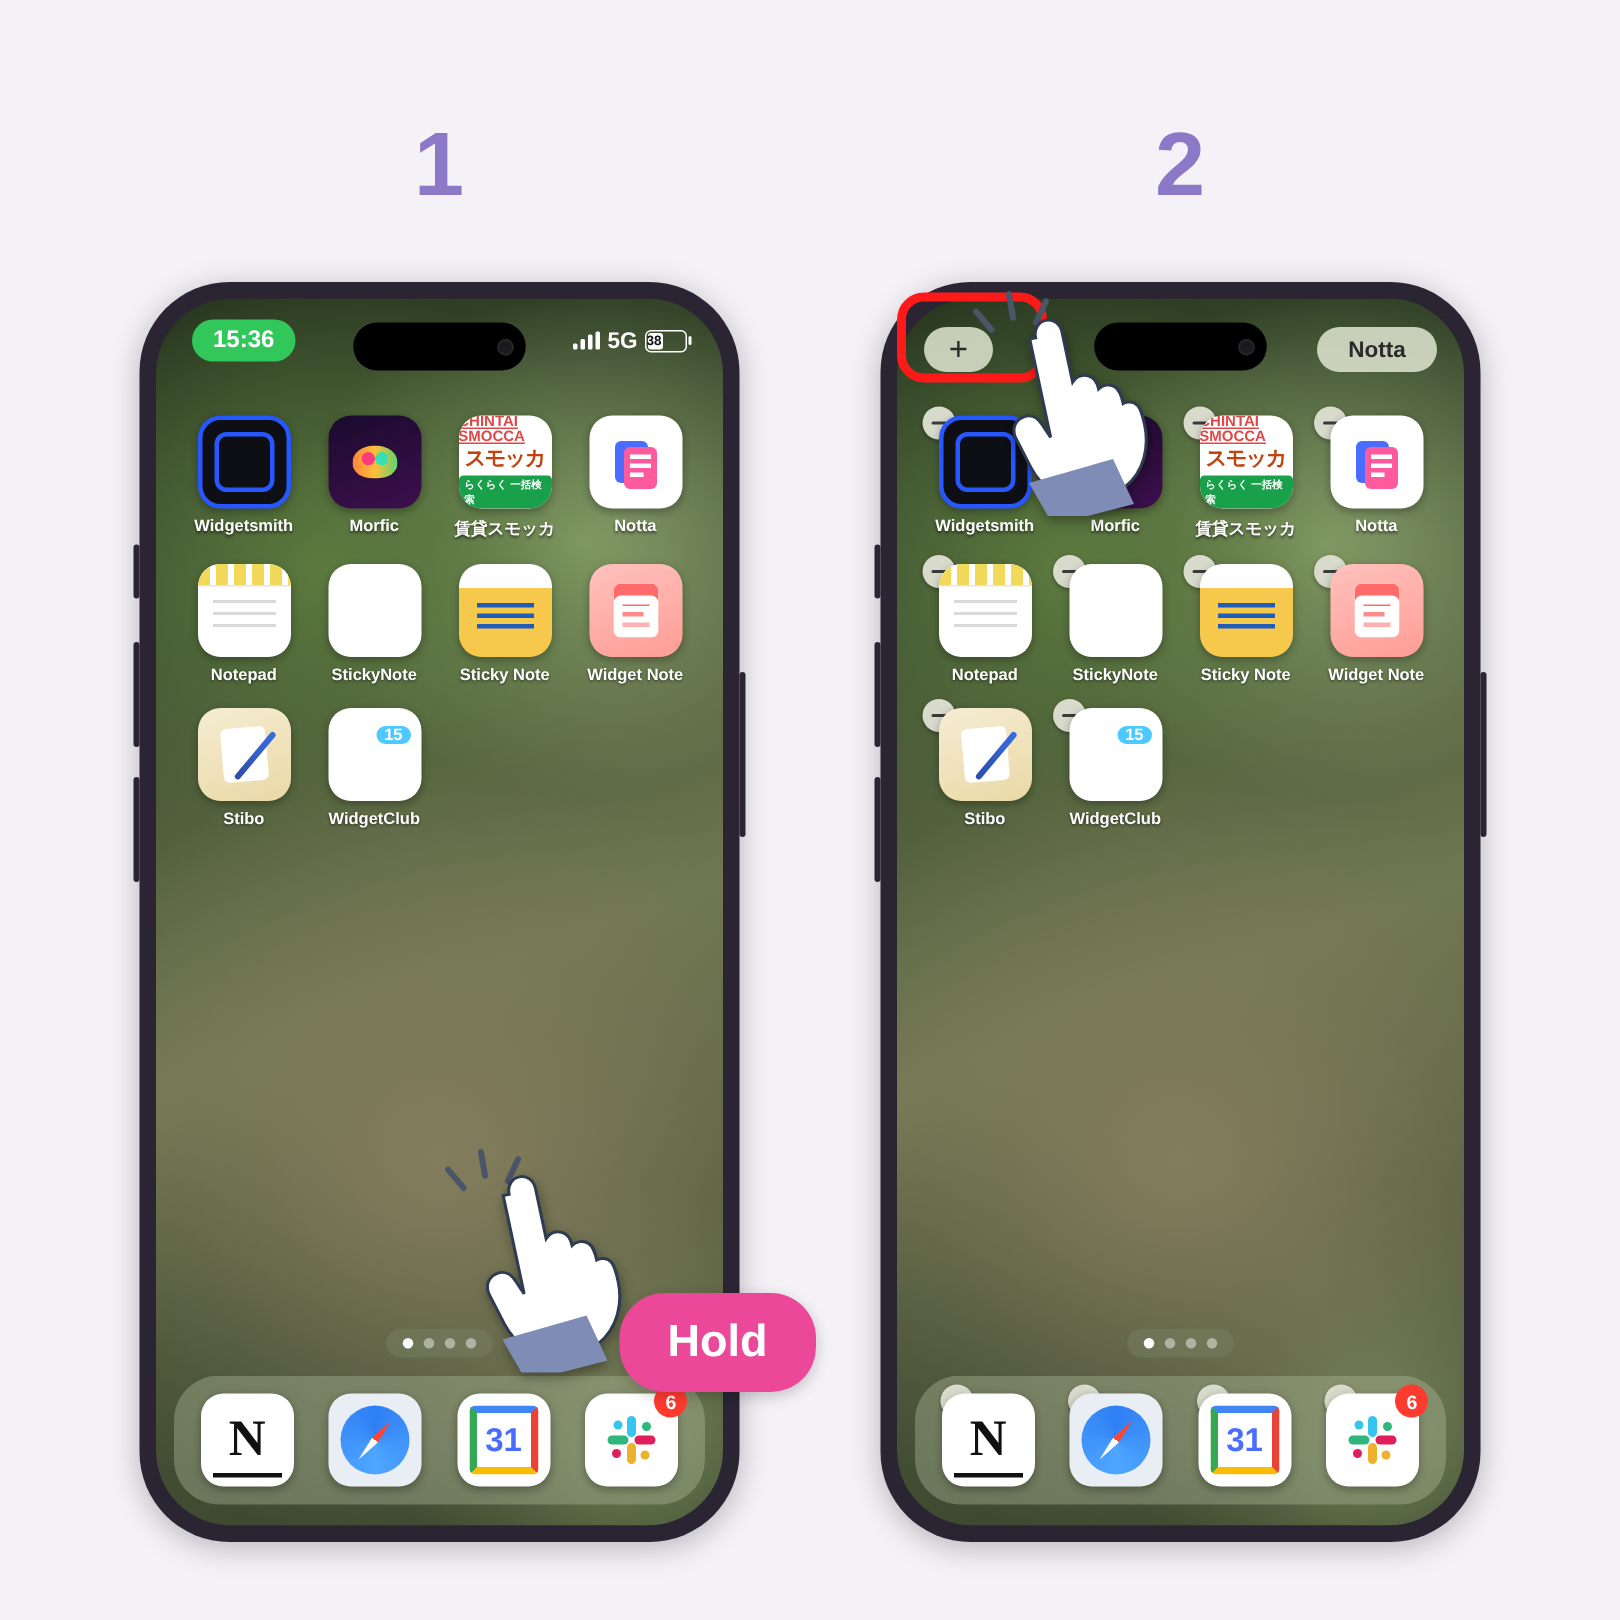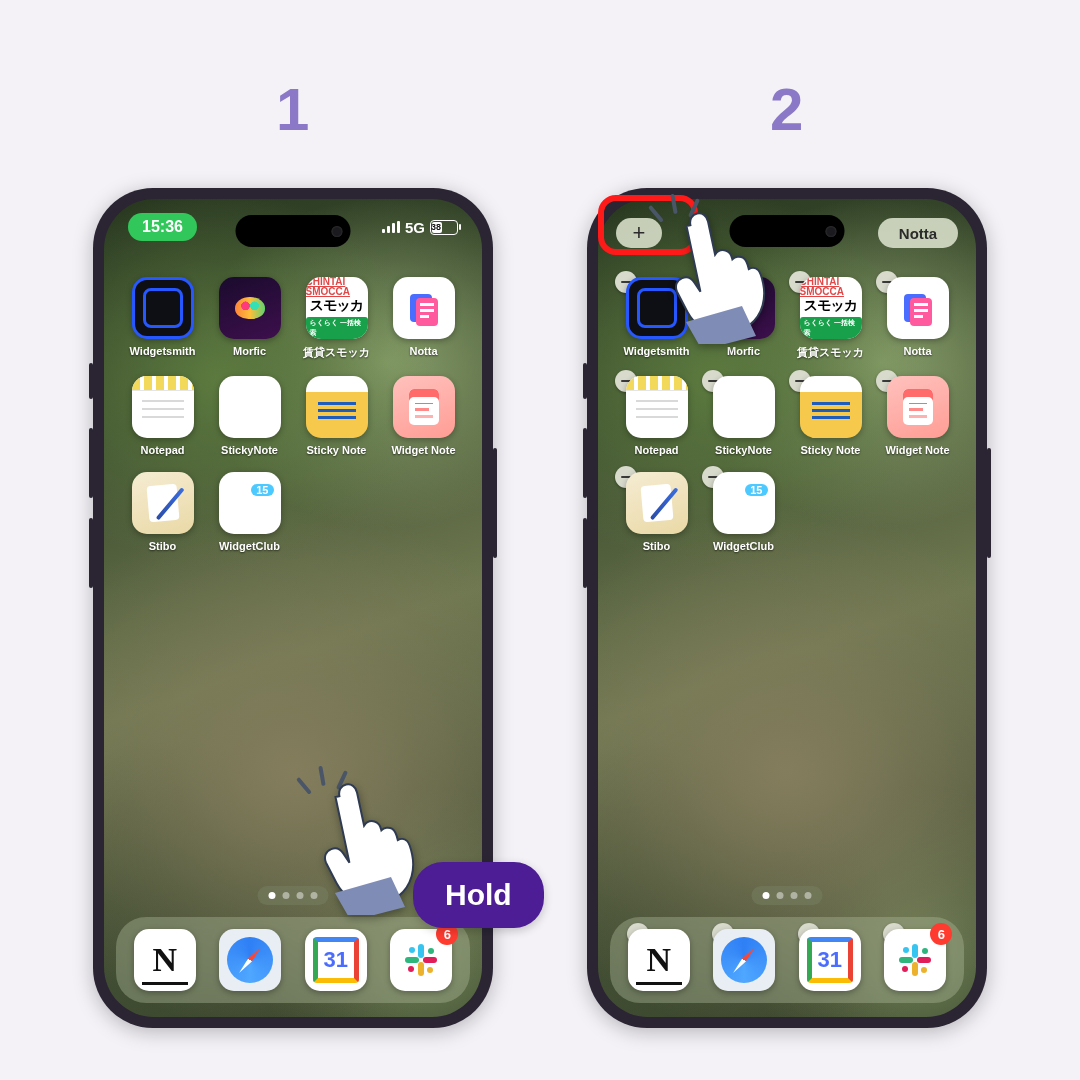--- a/index.html
+++ b/index.html
@@ -155,21 +155,21 @@
   
   .ic-widgetsmith{background:#0e0f14;border:3px solid #2657ff;box-sizing:border-box;}
   .ic-widgetsmith::after{content:"";width:34px;height:34px;border:3px solid #2657ff;border-radius:8px;}
   .ic-morfic{background:linear-gradient(160deg,#1a0b2d,#3d0f4d);}
   .ic-morfic::after{content:"";width:30px;height:22px;border-radius:50% 50% 45% 45%;
     background:radial-gradient(circle at 35% 40%,#ff3b7b 18%,transparent 19%),
                radial-gradient(circle at 65% 40%,#36e0b3 18%,transparent 19%),
                linear-gradient(90deg,#ff843b,#ffbe3b,#5ed36f);}
   .ic-smocca{background:#fff;flex-direction:column;}
   .ic-smocca .toptxt{font-size:10px;font-weight:700;color:#e04848;line-height:1;text-decoration:underline;}
-  .ic-smocca .kata{font-size:14px;font-weight:900;color:#000000;letter-spacing:-1px;}
+  .ic-smocca .kata{font-size:14px;font-weight:900;color:#c2410c;letter-spacing:-1px;}
   .ic-smocca .band{margin-top:2px;background:#19a04a;color:#fff;font-size:7px;font-weight:700;padding:1px 4px;border-radius:3px;}
   .ic-notta{background:#fff;}
   .ic-notta svg{width:40px;height:40px;}
   .ic-notepad{background:#fff;}
   .ic-notepad::before{content:"";position:absolute;top:0;left:0;right:0;height:14px;
     background:repeating-linear-gradient(90deg,#f2d95a 0 8px,#fff 8px 12px);
     border-bottom:1px solid #e5e5e5;}
   .ic-notepad::after{content:"";position:absolute;top:24px;left:10px;right:10px;height:22px;
     background:repeating-linear-gradient(#d9d9d9 0 2px,transparent 2px 8px);}
   .ic-stickynote{background:#fff;display:grid;grid-template-columns:1fr 1fr;grid-template-rows:1fr 1fr;gap:4px;padding:8px;box-sizing:border-box;}
@@ -233,21 +233,21 @@
 
   
   .hand{position:absolute;width:110px;height:140px;pointer-events:none;}
   .hand svg{width:100%;height:100%;filter:drop-shadow(1px 3px 4px rgba(0,0,0,0.35));}
   .tap-lines{position:absolute;}
   .tap-lines span{position:absolute;width:3.5px;height:20px;background:#4a5668;border-radius:2px;}
   
   
   .hold-badge{
     position:absolute;
-    background:#4c1d95;color:#fff;border-radius:30px;
+    background:#ec4899;color:#fff;border-radius:30px;
     padding:16px 32px;font-size:30px;font-weight:700;
     box-shadow:0 3px 10px rgba(0,0,0,0.2);
   }
   
   .red-box{
     position:absolute;border:6px solid #ff1a1a;border-radius:18px;
     box-sizing:border-box;
   }
 </style>
 </head>

